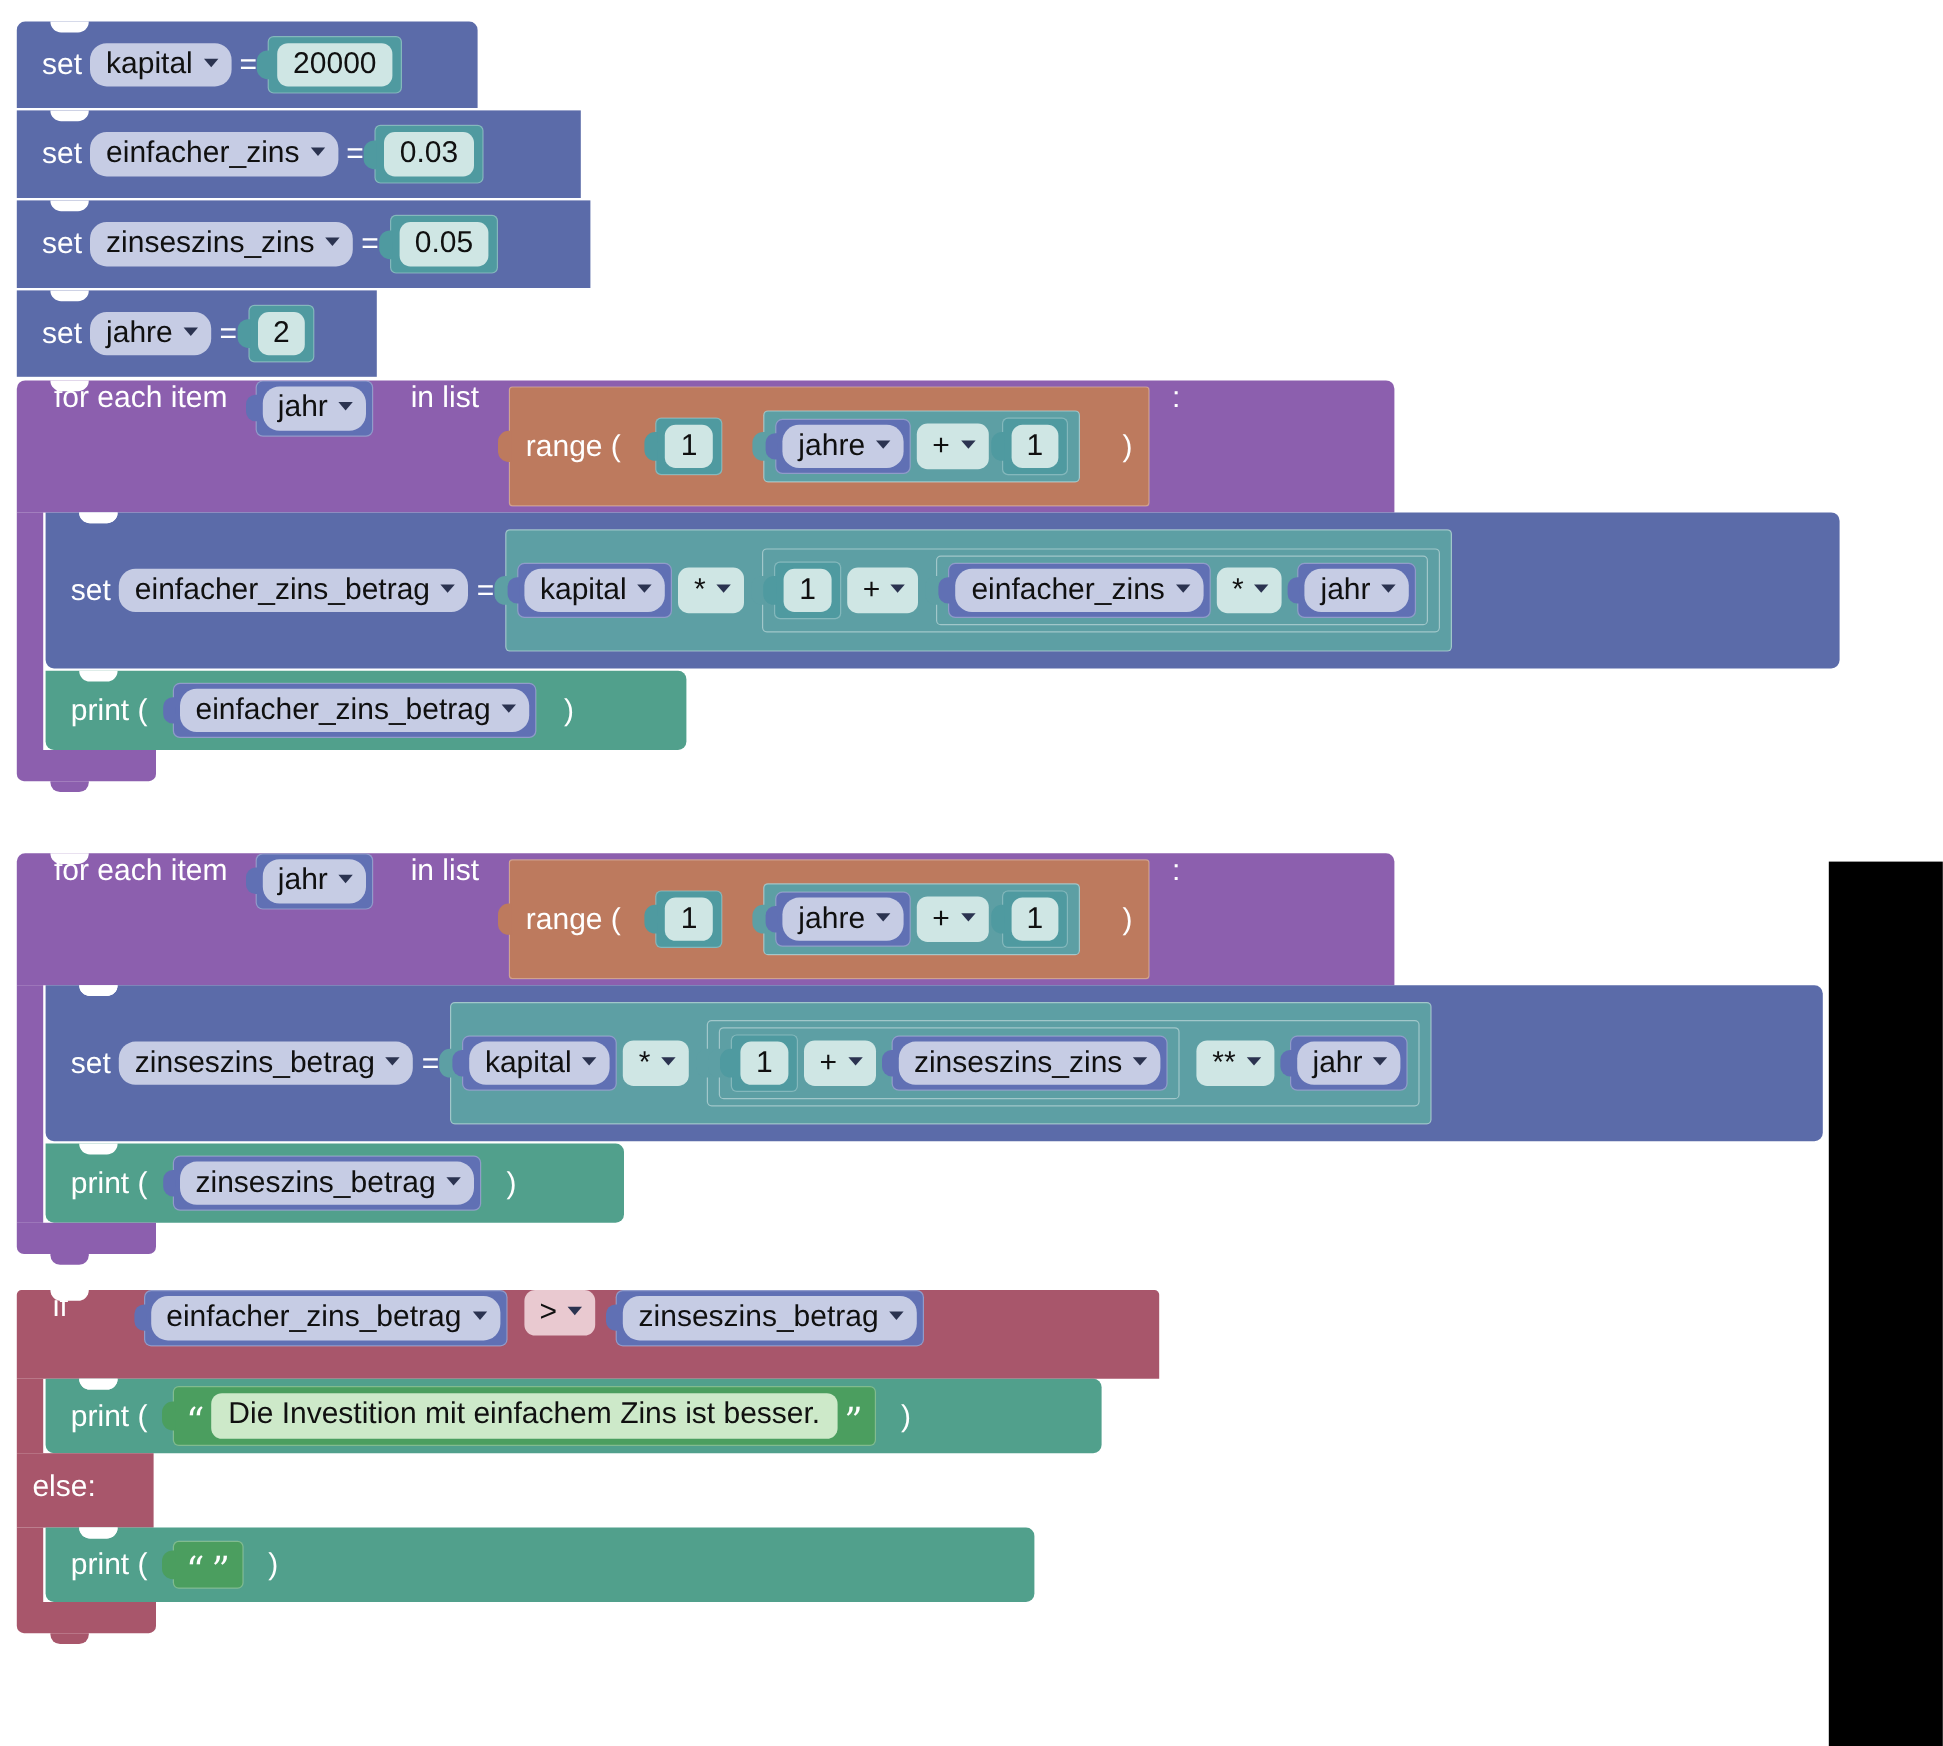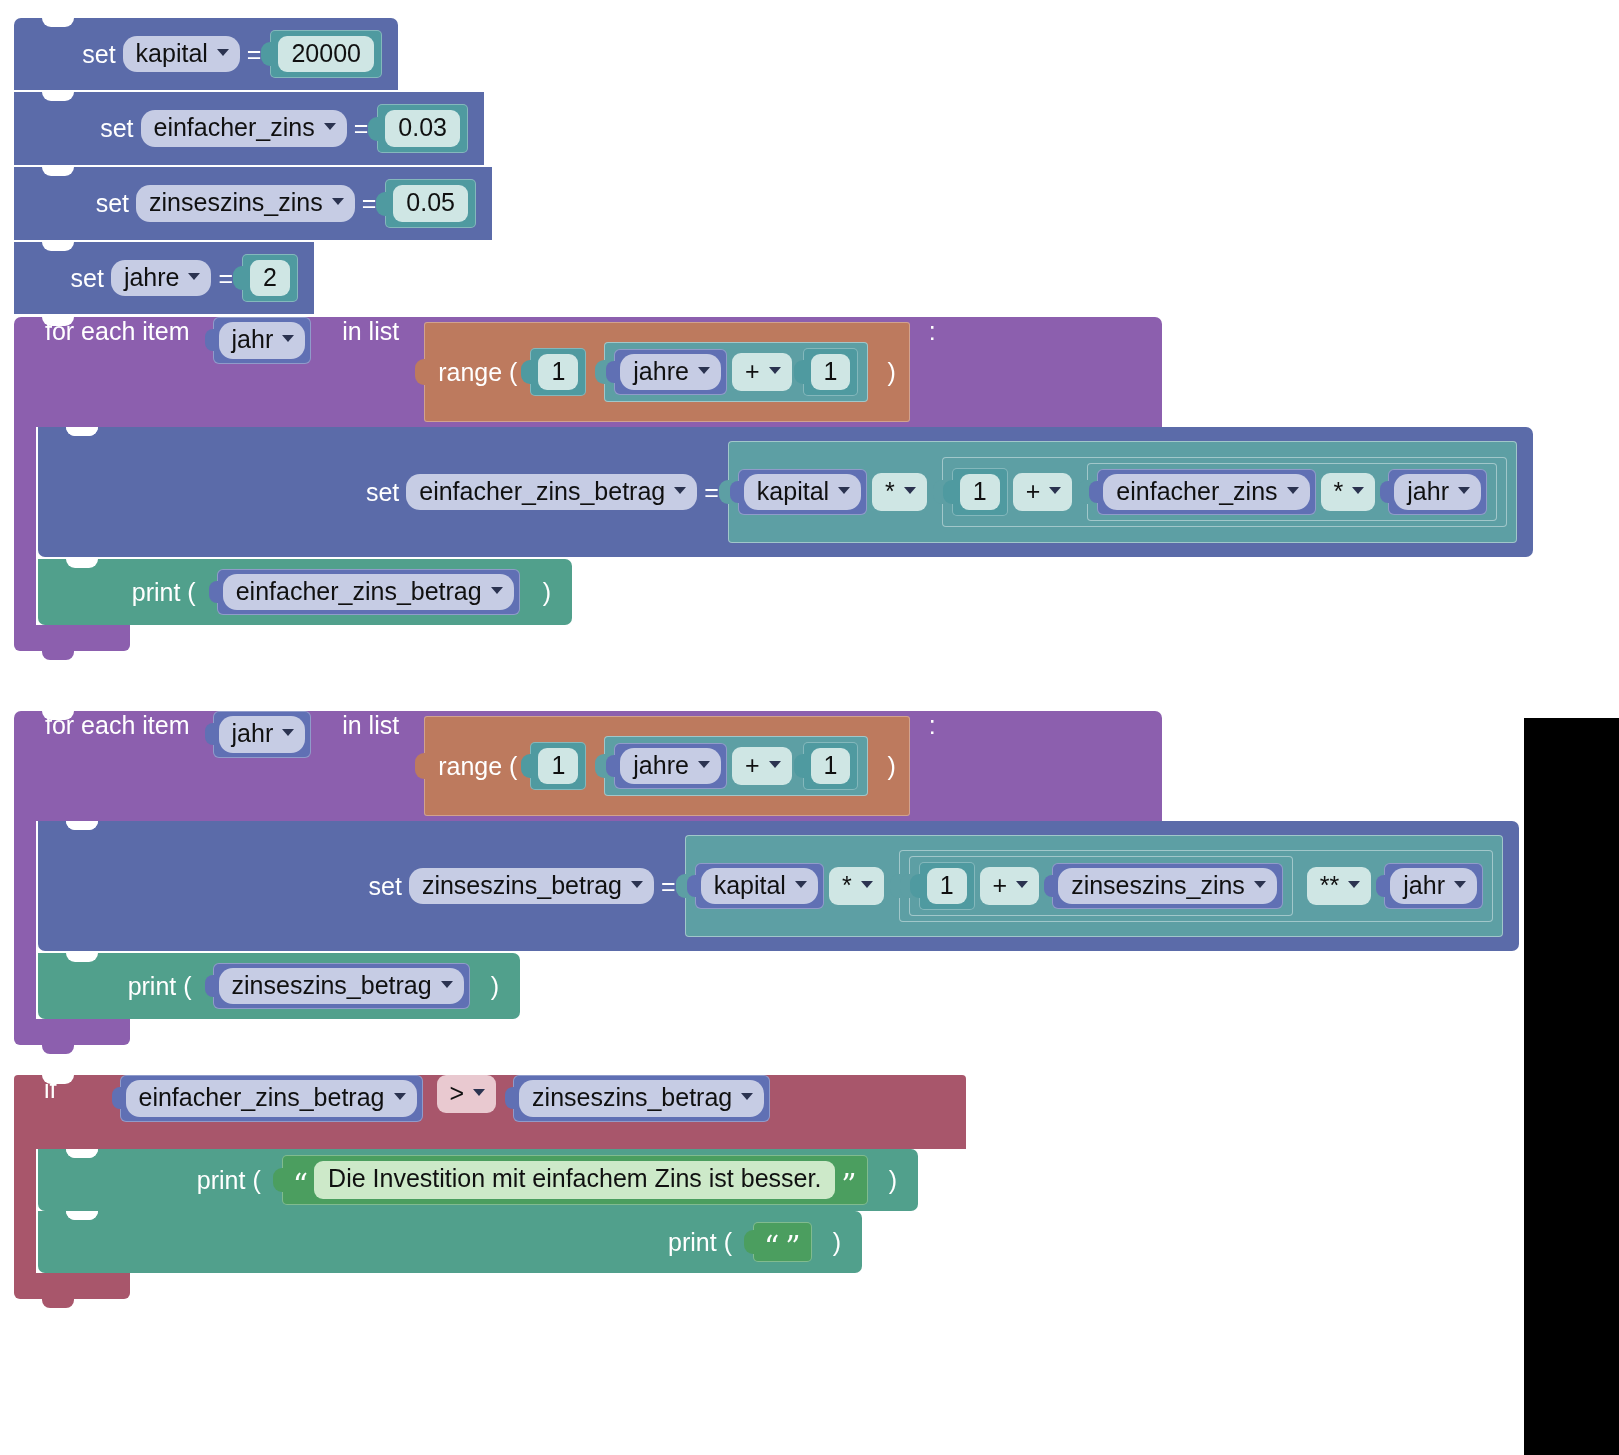--- a/index.html
+++ b/index.html
@@ -25,21 +25,20 @@
   .stack { position: absolute; }
 
   
   .stmt {
     position: relative;
     display: flex; align-items: center;
     padding: 0 14px;
     color: #ffffff;
     font-size: 25px;
     white-space: nowrap;
-    justify-content: flex-end;
   }
   .stmt::before { 
     content: ""; position: absolute; left: 26px; top: -1px;
     width: 32px; height: 9px;
     background: #ffffff;
     border-radius: 0 0 10px 10px;
     opacity: 0;
   }
   .notch {
     position: absolute; left: 28px; top: 0px;
@@ -147,21 +146,21 @@
   }
 
   
   .rangeblock {
     position: relative;
     display: inline-flex; align-items: center;
     background: #bd7a5e;
     border: 1px solid rgba(255,255,255,0.30);
     border-radius: 3px;
     padding: 6px 10px;
-    color: #ffffff; font-size: 25px;
+    color: #ffffff; font-size: 25px; gap: 16px;
   }
   .rangeblock.tab::before {
     content: "";
     position: absolute; left: -10px; top: 50%;
     transform: translateY(-50%);
     width: 11px; height: 26px;
     background: #bd7a5e;
     border-radius: 9px 0 0 9px;
   }
 
@@ -541,20 +540,24 @@
         <span class="kw">print (</span>
         <span class="textblock tab" style="margin-left:14px;">
           <span class="quote">“</span>
           <span class="strfield">Die Investition mit einfachem Zins ist besser.</span>
           <span class="quote">”</span>
         </span>
         <span class="kw" style="margin-left:12px;">)</span>
       </div>
     </div>
 
+    <div style="position:relative; height:62px;">
+      <div class="cspine c-if" style="width:114px; height:62px;"></div>
+      <span class="kw" style="position:absolute; left:6px; top:14px; color:#ffffff;">else:</span>
+    </div>
 
     <div class="cbody" style="padding-left:24px;">
       <div class="cspine c-if"></div>
       <div class="socketnotch" style="left:52px; top:0;"></div>
       <div class="stmt c-print" style="width:824px; height:62px; border-radius:0 7px 7px 7px; position:relative;">
         <div class="notch" style="left:28px;"></div>
         <span class="kw">print (</span>
         <span class="textblock tab" style="margin-left:14px;">
           <span class="quote">“</span>
           <span class="quote">”</span>

